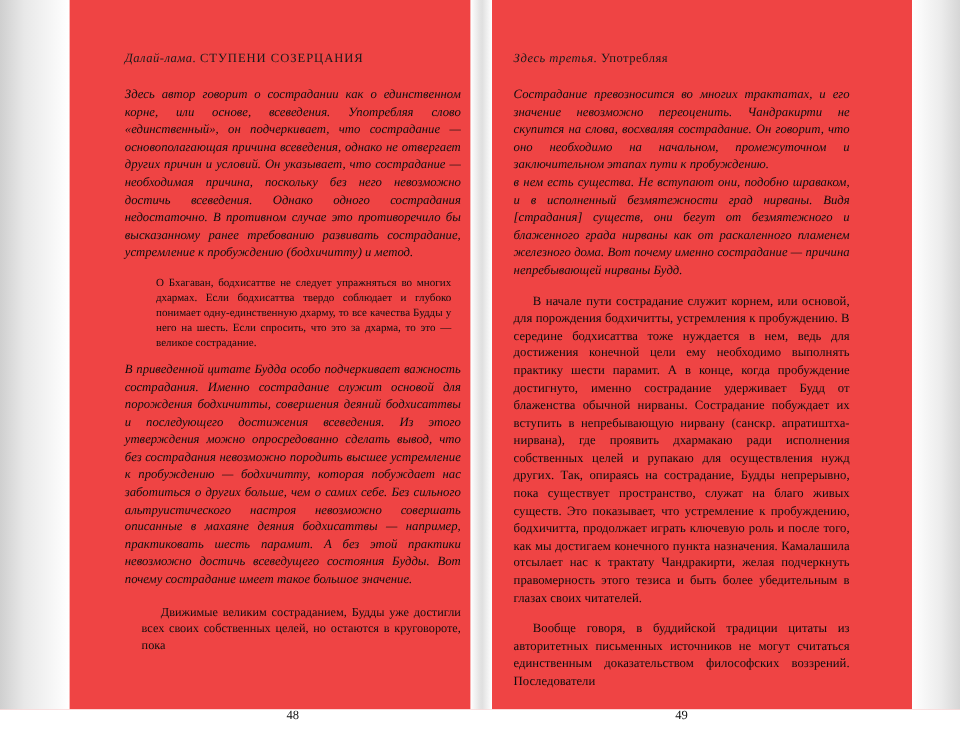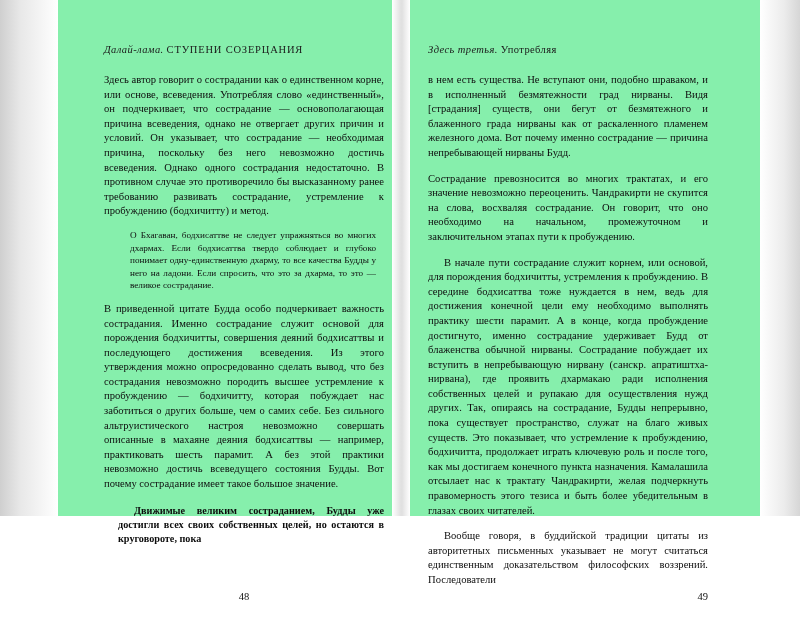--- a/index.html
+++ b/index.html
@@ -9,22 +9,22 @@
   body {
     width: 800px;
     height: 620px;
     background: #ffffff;
     font-family: "Liberation Serif", serif;
     overflow: hidden;
   }
   .spread {
     position: relative;
     width: 800px;
-    height: 516px;
-    background: #86efac;
+    height: 591px;
+    background: #ef4444;
     display: flex;
     box-sizing: border-box;
   }
   
   .spread::before {
     content: "";
     position: absolute;
     left: 0; top: 0; bottom: 0;
     width: 58px;
     background: linear-gradient(to right, #cfcfcf 0%, #e8e8e8 35%, #ffffff 100%);
@@ -84,20 +84,21 @@
     text-align: justify;
     color: #0d0d0d;
     hyphens: auto;
   }
   .body-col p {
     margin: 0 0 0 0;
     text-indent: 16px;
   }
   .body-col p.noindent {
     text-indent: 0;
+    font-style: italic;
   }
   .body-col p + p {
     margin-top: 0;
   }
   .para-gap {
     margin-top: 11px !important;
   }
   .quote {
     font-size: 9.2px;
     line-height: 12.6px;
@@ -111,79 +112,77 @@
     text-indent: 0;
     margin: 0;
   }
   .blockquote-plain {
     font-size: 10.2px;
     line-height: 14.2px;
     margin-top: 12px;
     padding-left: 14px;
     text-align: justify;
     text-indent: 0;
-    font-weight: bold;
   }
   .italic { font-style: italic; }
   .folio {
     position: absolute;
     bottom: 18px;
     font-size: 10.5px;
     color: #111;
     text-align: center;
   }
   .folio-left {
     left: 104px;
     width: 280px;
   }
   .folio-right {
     left: 28px;
     width: 280px;
-    text-align: right;
   }
 </style>
 </head>
 <body>
 
 <div class="spread">
 
   <div class="gutter"></div>
 
   <div class="page page-left">
     <div class="running-head">
       <span class="italic">Далай-лама.</span>
       <span class="caps">СТУПЕНИ СОЗЕРЦАНИЯ</span>
     </div>
 
     <div class="body-col">
       <p class="noindent">Здесь автор говорит о сострадании как о единственном корне, или основе, всеведения. Употребляя слово «единственный», он подчеркивает, что сострадание — основополагающая причина всеведения, однако не отвергает других причин и условий. Он указывает, что сострадание — необходимая причина, поскольку без него невозможно достичь всеведения. Однако одного сострадания недостаточно. В противном случае это противоречило бы высказанному ранее требованию развивать сострадание, устремление к пробуждению (бодхичитту) и метод.</p>
 
       <div class="quote">
-        <p>О Бхагаван, бодхисаттве не следует упражняться во многих дхармах. Если бодхисаттва твердо соблюдает и глубоко понимает одну-единственную дхарму, то все качества Будды у него на ладони. Если спросить, что это за дхарма, то это — великое сострадание.</p>
+        <p>О Бхагаван, бодхисаттве не следует упражняться во многих дхармах. Если бодхисаттва твердо соблюдает и глубоко понимает одну-единственную дхарму, то все качества Будды у него на шесть. Если спросить, что это за дхарма, то это — великое сострадание.</p>
       </div>
 
       <p class="noindent">В приведенной цитате Будда особо подчеркивает важность сострадания. Именно сострадание служит основой для порождения бодхичитты, совершения деяний бодхисаттвы и последующего достижения всеведения. Из этого утверждения можно опросредованно сделать вывод, что без сострадания невозможно породить высшее устремление к пробуждению — бодхичитту, которая побуждает нас заботиться о других больше, чем о самих себе. Без сильного альтруистического настроя невозможно совершать описанные в махаяне деяния бодхисаттвы — например, практиковать шесть парамит. А без этой практики невозможно достичь всеведущего состояния Будды. Вот почему сострадание имеет такое большое значение.</p>
 
       <div class="blockquote-plain">
         <p>Движимые великим состраданием, Будды уже достигли всех своих собственных целей, но остаются в круговороте, пока</p>
       </div>
     </div>
 
     <div class="folio folio-left">48</div>
   </div>
 
   <div class="page page-right">
     <div class="running-head">
       <span class="italic">Здесь третья.</span>
       <span>Употребляя</span>
     </div>
 
     <div class="body-col">
+      <p class="noindent para-gap">Сострадание превозносится во многих трактатах, и его значение невозможно переоценить. Чандракирти не скупится на слова, восхваляя сострадание. Он говорит, что оно необходимо на начальном, промежуточном и заключительном этапах пути к пробуждению.</p>
       <p class="noindent">в нем есть существа. Не вступают они, подобно шраваком, и в исполненный безмятежности град нирваны. Видя [страдания] существ, они бегут от безмятежного и блаженного града нирваны как от раскаленного пламенем железного дома. Вот почему именно сострадание — причина непребывающей нирваны Будд.</p>
-      <p class="noindent para-gap">Сострадание превозносится во многих трактатах, и его значение невозможно переоценить. Чандракирти не скупится на слова, восхваляя сострадание. Он говорит, что оно необходимо на начальном, промежуточном и заключительном этапах пути к пробуждению.</p>
       <p class="para-gap">В начале пути сострадание служит корнем, или основой, для порождения бодхичитты, устремления к пробуждению. В середине бодхисаттва тоже нуждается в нем, ведь для достижения конечной цели ему необходимо выполнять практику шести парамит. А в конце, когда пробуждение достигнуто, именно сострадание удерживает Будд от блаженства обычной нирваны. Сострадание побуждает их вступить в непребывающую нирвану (санскр. апратиштха-нирвана), где проявить дхармакаю ради исполнения собственных целей и рупакаю для осуществления нужд других. Так, опираясь на сострадание, Будды непрерывно, пока существует пространство, служат на благо живых существ. Это показывает, что устремление к пробуждению, бодхичитта, продолжает играть ключевую роль и после того, как мы достигаем конечного пункта назначения. Камалашила отсылает нас к трактату Чандракирти, желая подчеркнуть правомерность этого тезиса и быть более убедительным в глазах своих читателей.</p>
-      <p class="para-gap">Вообще говоря, в буддийской традиции цитаты из авторитетных письменных указывает не могут считаться единственным доказательством философских воззрений. Последователи</p>
+      <p class="para-gap">Вообще говоря, в буддийской традиции цитаты из авторитетных письменных источников не могут считаться единственным доказательством философских воззрений. Последователи</p>
     </div>
 
     <div class="folio folio-right">49</div>
   </div>
 
 </div>
 
 </body></html>

